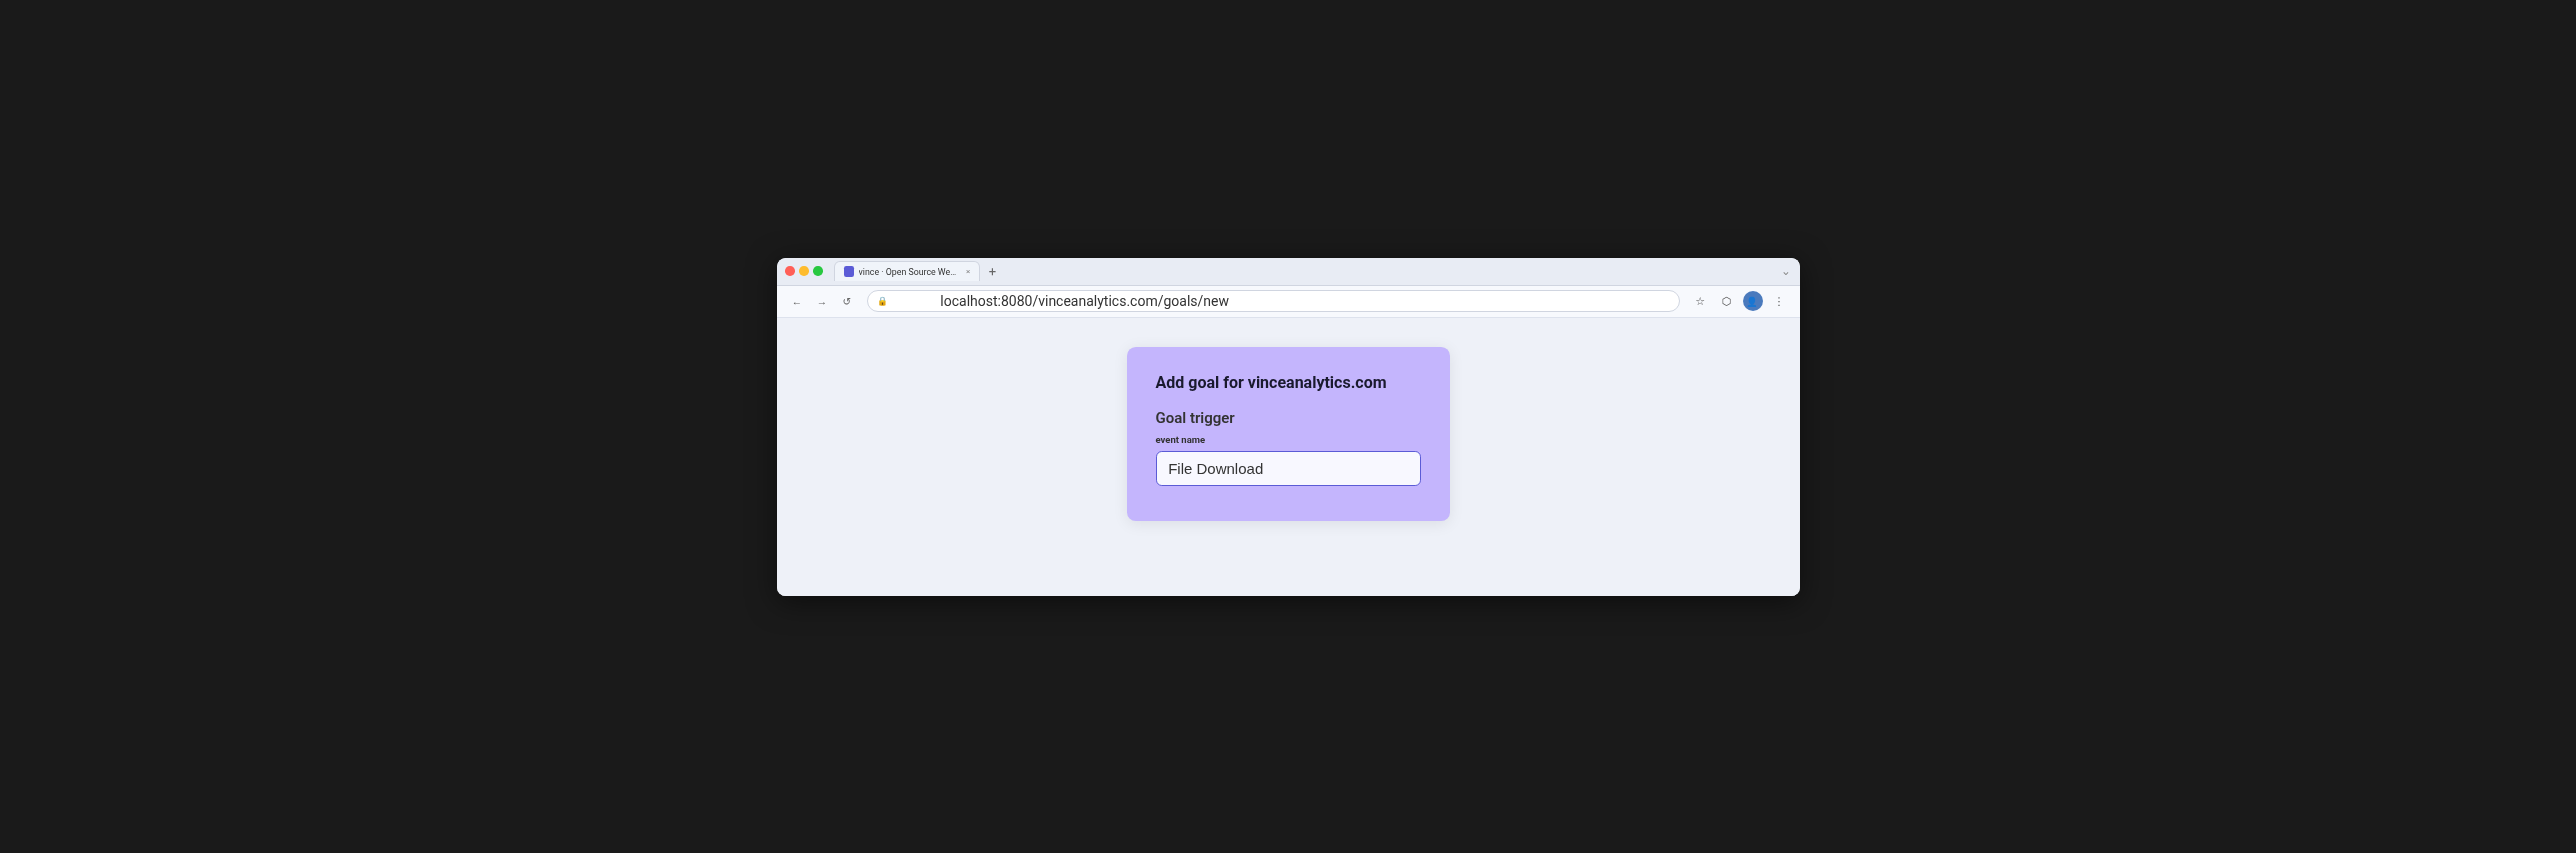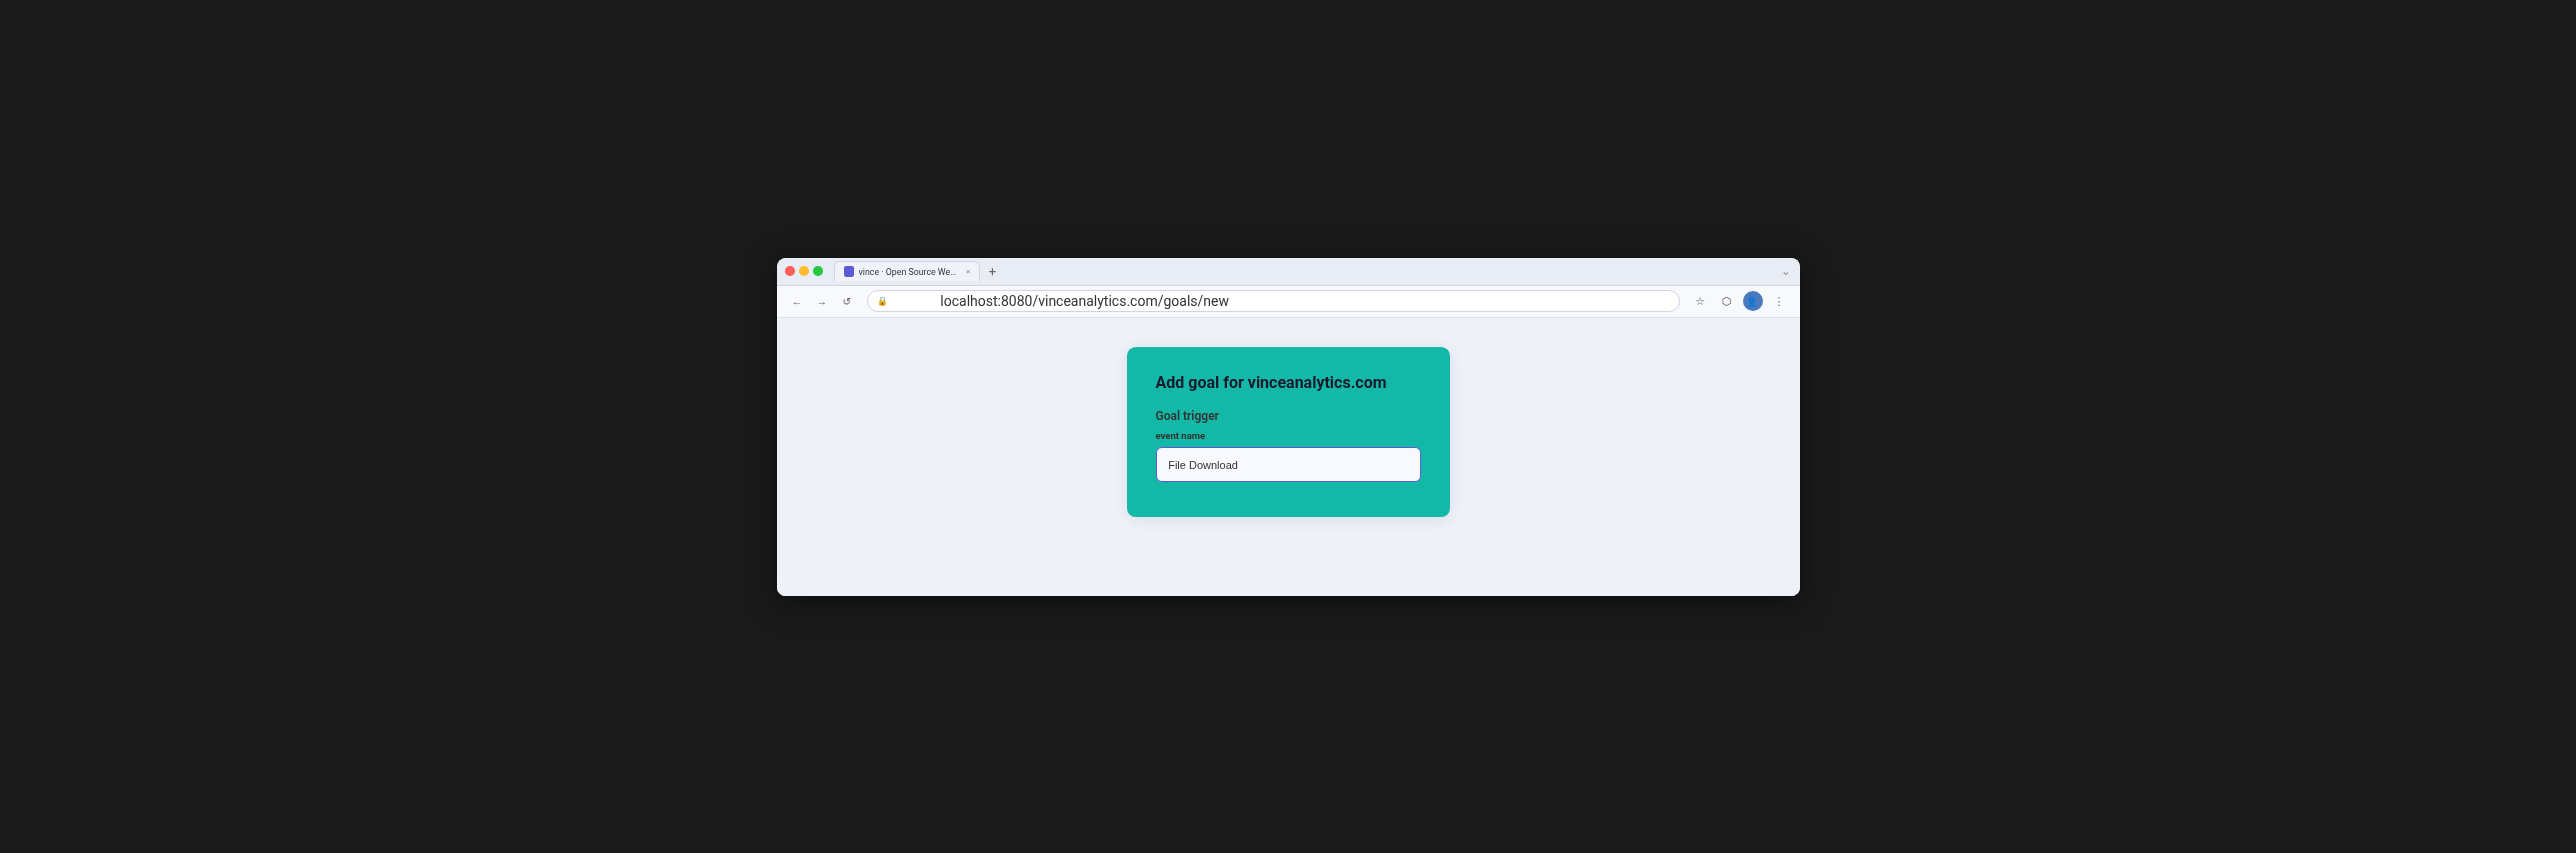--- a/index.html
+++ b/index.html
@@ -193,36 +193,36 @@
       background: #eef1f8;
       padding: 29px;
       min-height: 278px;
       display: flex;
       justify-content: center;
       align-items: flex-start;
       padding-top: 29px;
     }
 
     .modal-card {
-      background: #14b8a6;
+      background: #c4b5fd;
       border-radius: 8.8px;
       padding: 26px 29px 35px 29px;
       width: 323px;
       box-shadow: 0 2.9px 14.6px rgba(0,0,0,0.08);
     }
 
     .modal-title {
       font-size: 16px;
       font-weight: 700;
       color: #1a1a2e;
       margin-bottom: 17.5px;
     }
 
     .field-label {
-      font-size: 12px;
+      font-size: 15px;
       font-weight: 600;
       color: #333;
       margin-bottom: 7.3px;
     }
 
     .toggle-group {
       display: flex;
       border: 0.7px solid #d0d5e0;
       border-radius: 5.8px;
       overflow: hidden;
@@ -256,21 +256,21 @@
       color: #333;
       margin-bottom: 5.8px;
     }
 
     .event-name-input {
       width: 100%;
       height: 35px;
       border: 1.5px solid #5b5bd6;
       border-radius: 5.8px;
       padding: 0 11.7px;
-      font-size: 11px;
+      font-size: 15px;
       color: #333;
       outline: none;
       background: #f8f8ff;
     }
 
     .add-goal-btn {
       width: 100%;
       height: 35px;
       background: #f5a0a0;
       border: none;

